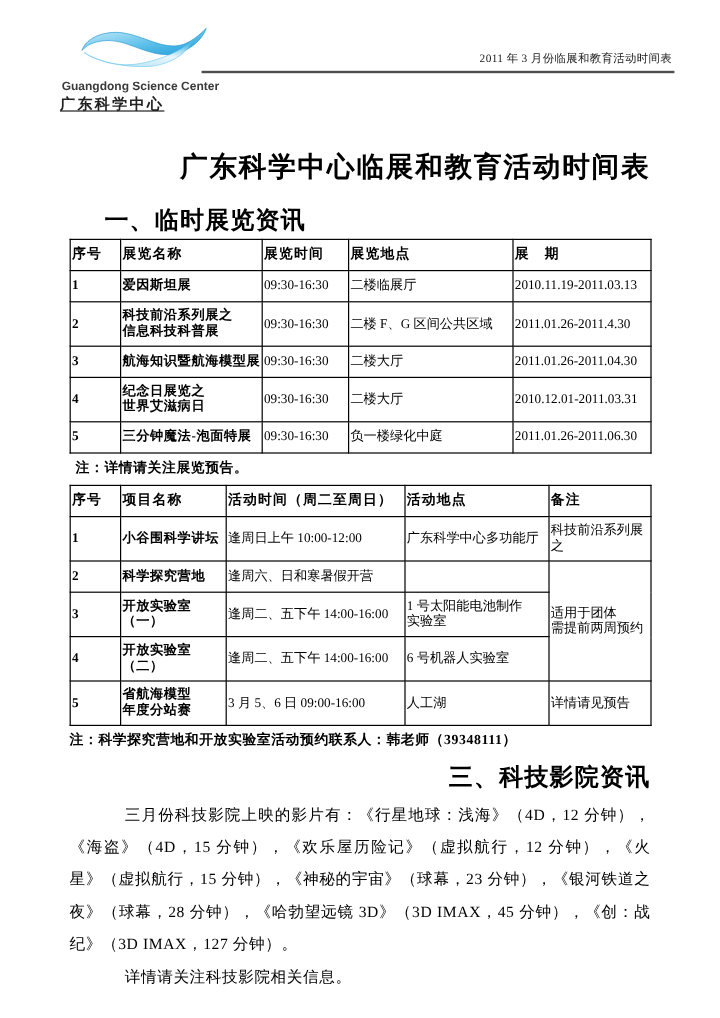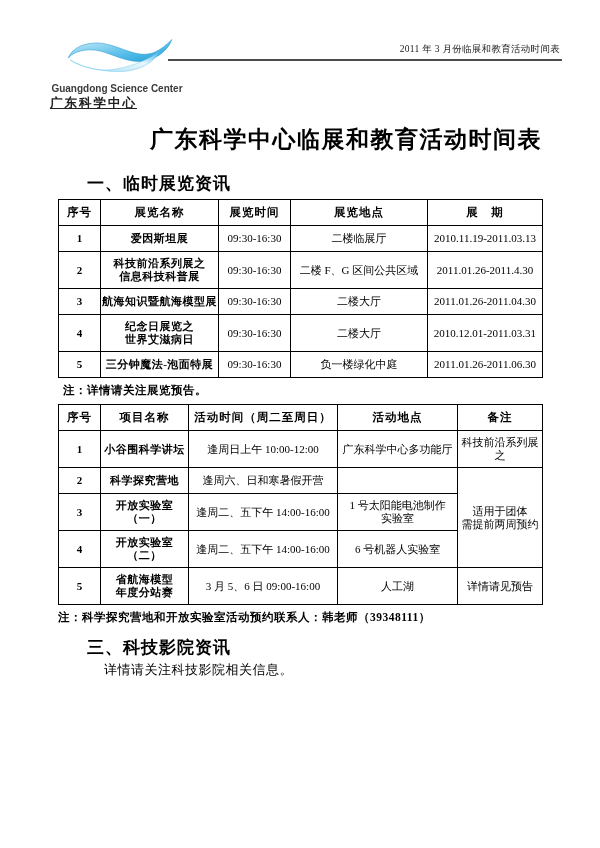--- a/index.html
+++ b/index.html
@@ -15,55 +15,55 @@
   
   .page-header { position:absolute; top:0; left:0; width:600px; height:120px; }
   .doc-ref {
     position:absolute; top:43px; right:40px;
     font-size:9.5px; letter-spacing:0.3px; color:#1a1a1a;
   }
   .header-rule {
     position:absolute; top:59px; left:168px; right:38px;
     border-top:2px solid #4d4d4d; height:0;
   }
-  .logo-block { position:absolute; top:36px; left:50px; width:134px; }
+  .logo-block { position:absolute; top:20px; left:50px; width:134px; }
   .logo-mark { display:block; width:122px; height:46px; margin:0 auto; }
   .logo-en {
     font-family:"Liberation Sans","DejaVu Sans",sans-serif;
     font-size:10px; font-weight:bold; color:#3a3a3a;
     text-align:center; white-space:nowrap; margin-top:1px;
   }
   .logo-zh {
     font-size:12.5px; font-weight:bold; color:#222;
     letter-spacing:2px; text-align:left; padding-right:6px; margin-top:1px;text-decoration:underline;
   }
 
   
   .content { position:absolute; top:125px; left:58px; width:484px; }
 
   .doc-title {
     text-align:right; font-size:23px; font-weight:bold;
     letter-spacing:1.5px; line-height:30px;
   }
 
   .sec-heading {
-    font-size:17px; font-weight:bold; letter-spacing:1px;
+    font-size:20px; font-weight:bold; letter-spacing:1px;
     margin-left:29px; line-height:16px;
   }
   .sec-heading.s1 { margin-top:21px; }
   .sec-heading.s2 { margin-top:17px; }
-  .sec-heading.s3 { margin-top:16px; }
+  .sec-heading.s3 { margin-top:16px;text-align:right; }
 
   table.tbl {
     width:484px; table-layout:fixed;
     border-collapse:collapse; border:1.5px solid #000;
     margin-top:7px;
   }
   .tbl th, .tbl td {
-    border:1px solid #000; text-align:center; vertical-align:middle;
+    border:1px solid #000; text-align:left; vertical-align:middle;
     white-space:pre-line; line-height:13px; padding:5px 1px;
     font-size:11px; height:26px;
   }
   .tbl th { font-size:11.5px; font-weight:bold; letter-spacing:1px; }
   .tbl td.seq  { font-weight:bold; }
   .tbl td.name { font-weight:bold; letter-spacing:0.5px; }
   .tbl td.period { font-size:11px; letter-spacing:0; }
 
   .tbl-note {
     font-size:11.5px; font-weight:bold; letter-spacing:0.5px;
@@ -228,15 +228,16 @@
 年度分站赛</td>
         <td>3 月 5、6 日 09:00-16:00</td>
         <td>人工湖</td>
         <td>详情请见预告</td>
       </tr>
     </tbody>
   </table>
   <div class="tbl-note n2">注：科学探究营地和开放实验室活动预约联系人：韩老师（39348111）</div>
 
   <div class="sec-heading s3">三、科技影院资讯</div>
+  <p class="body-para">三月份科技影院上映的影片有：《行星地球：浅海》（4D，12 分钟），《海盗》（4D，15 分钟），《欢乐屋历险记》（虚拟航行，12 分钟），《火星》（虚拟航行，15 分钟），《神秘的宇宙》（球幕，23 分钟），《银河铁道之夜》（球幕，28 分钟），《哈勃望远镜 3D》（3D IMAX，45 分钟），《创：战纪》（3D IMAX，127 分钟）。</p>
   <p class="closing-line">详情请关注科技影院相关信息。</p>
 
 </div>
 
 </body></html>

